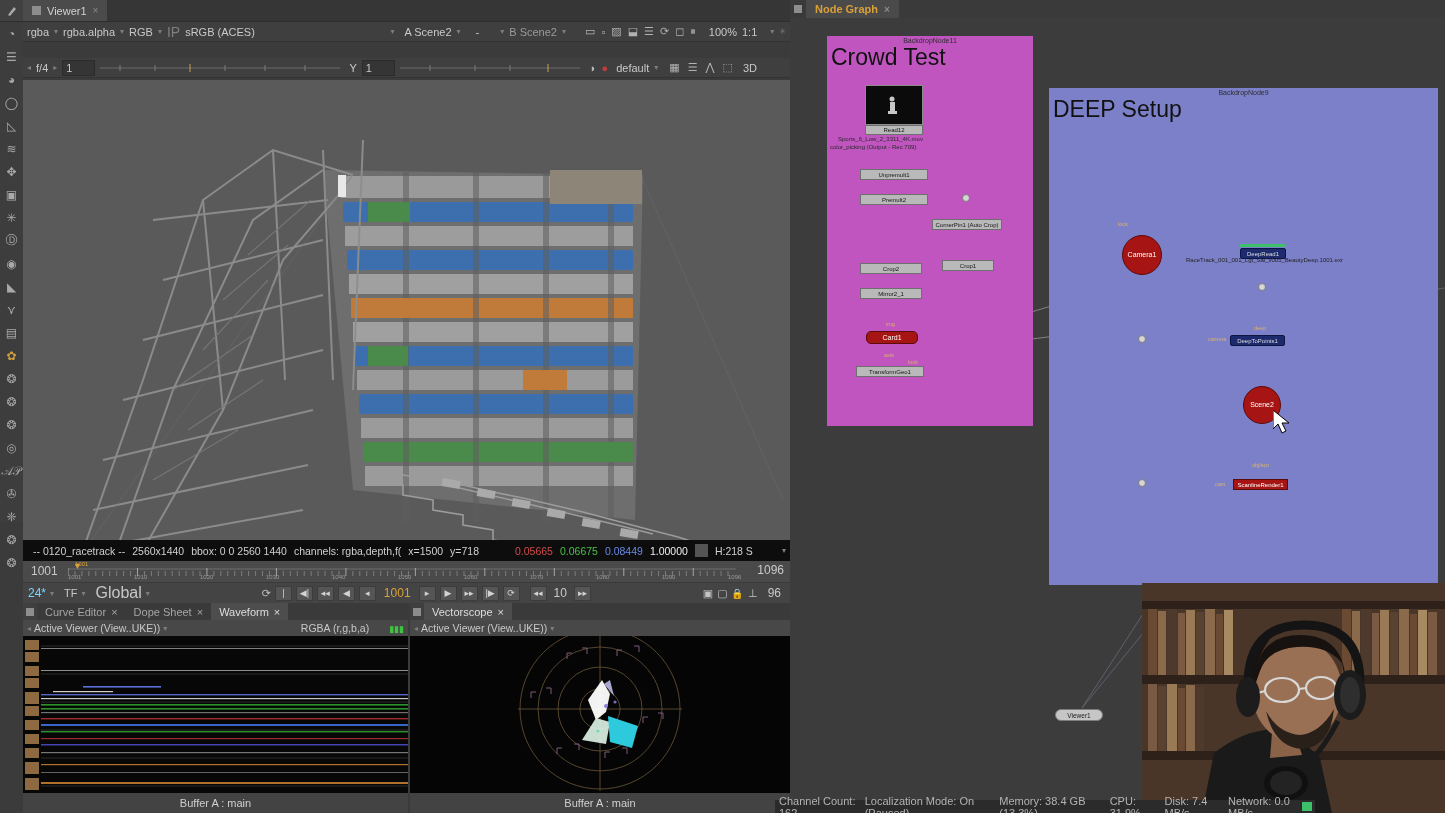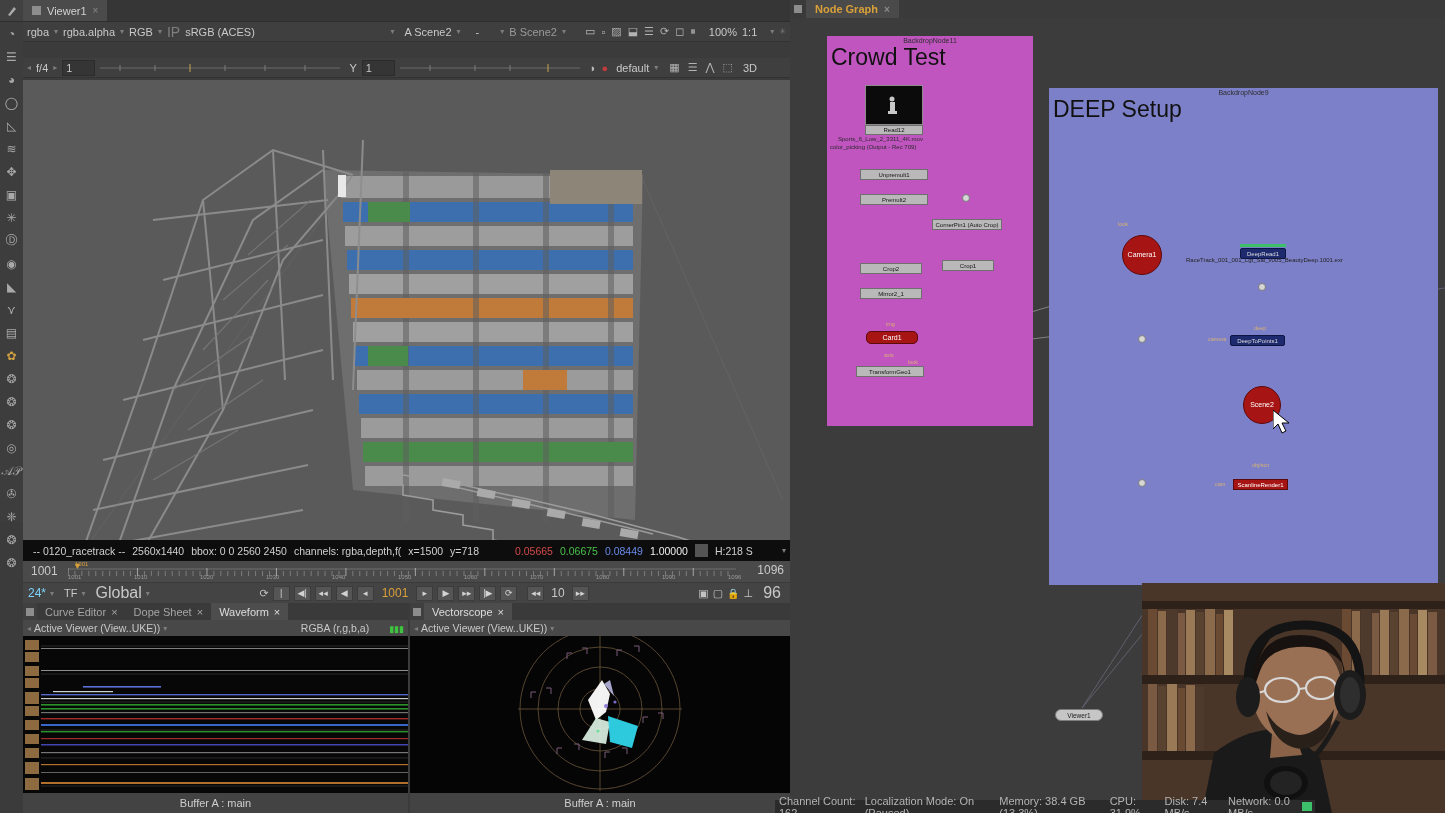--- a/index.html
+++ b/index.html
@@ -303,21 +303,21 @@
         <text x="62" y="532" fill="#d03838" font-size="8">X</text>
       </g>
 
       <rect x="315" y="95" width="8" height="22" fill="#e8e8e8"></rect>
     </svg>
   </div>
 
   <div id="infostrip">
     <span>-- 0120_racetrack --</span>
     <span>2560x1440</span>
-    <span>bbox: 0 0 2560 2450</span>
+    <span>bbox: 0 0 2560 1440</span>
     <span>channels: rgba,depth,f(</span>
     <span>x=1500</span>
     <span>y=718</span>
     <span style="width:22px"></span>
     <span style="color:#d24a4a">0.05665</span>
     <span style="color:#4ac04a">0.06675</span>
     <span style="color:#6a8ae8">0.08449</span>
     <span style="color:#efefef">1.00000</span>
     <span style="width:13px;height:13px;background:#545454;display:inline-block"></span>
     <span>H:218 S</span>
@@ -469,21 +469,21 @@
       <span class="tbtn">|▶</span>
       <span class="tbtn">⟳</span>
       <span class="tbtn" style="margin-left:6px">◂◂</span>
       <span style="font-size:12px;margin:16px 3px">10</span>
       <span class="tbtn">▸▸</span>
       <span style="flex:1"></span>
       <span style="color:#c3c3c3;font-size:11px">▣</span>
       <span style="color:#c3c3c3;font-size:11px">▢</span>
       <span style="color:#c3c3c3;font-size:10px">🔒</span>
       <span style="color:#c3c3c3;font-size:11px">⊥</span>
-      <span style="font-size:16px;margin-left:6px;margin-right:4px">96</span>
+      <span style="font-size:12px;margin-left:6px;margin-right:4px">96</span>
     </div>
   </div>
 
   <div id="bottom">
     <div style="display:flex;height:210px;gap:2px">
 
       <div style="width:385px;display:flex;flex-direction:column">
         <div class="bpanelbar">
           <span style="width:14px;display:flex;align-items:center;justify-content:center">
             <span class="sq" style="width:8px;height:8px;background:#8d8d8d;display:inline-block"></span>

